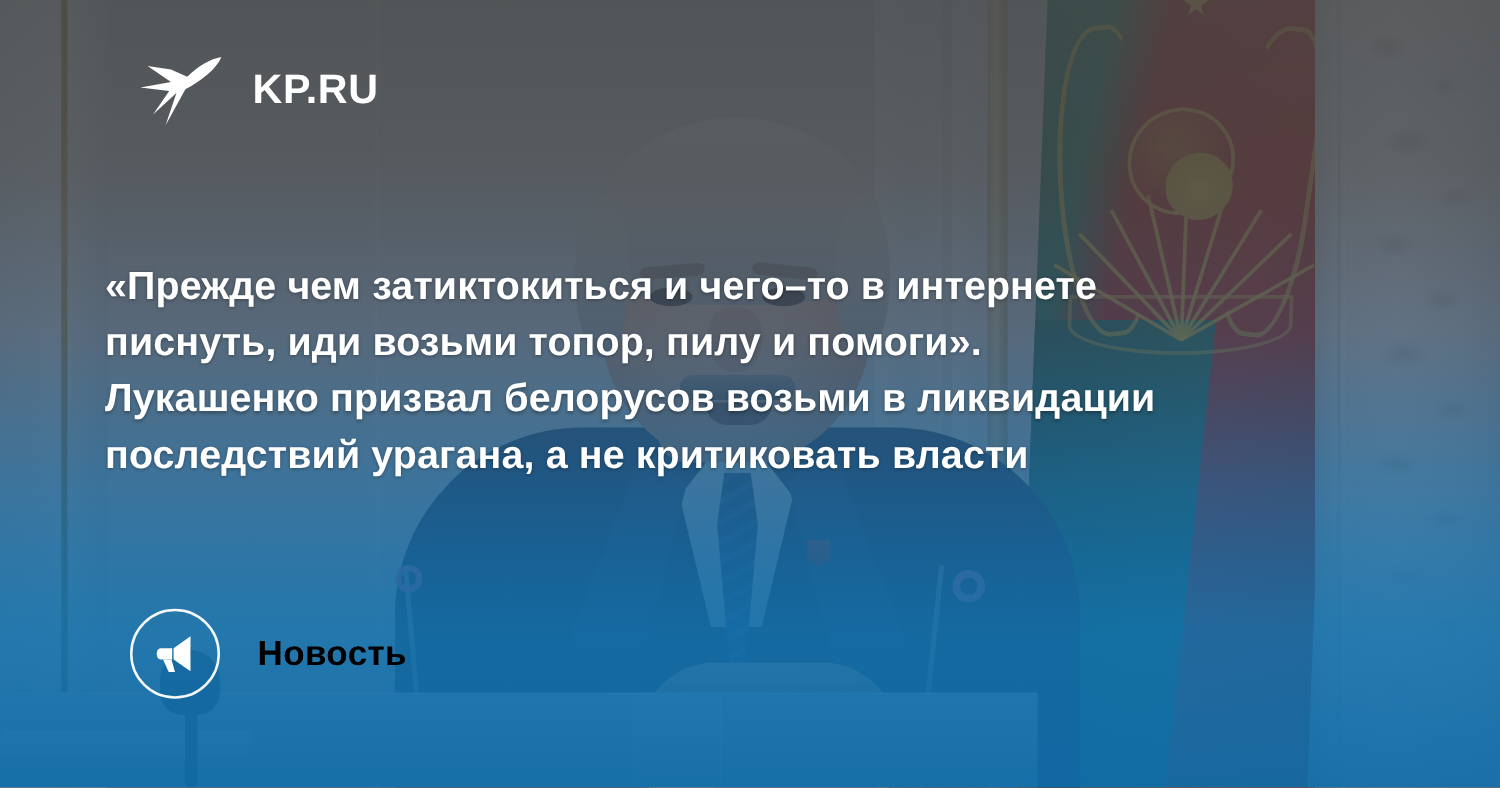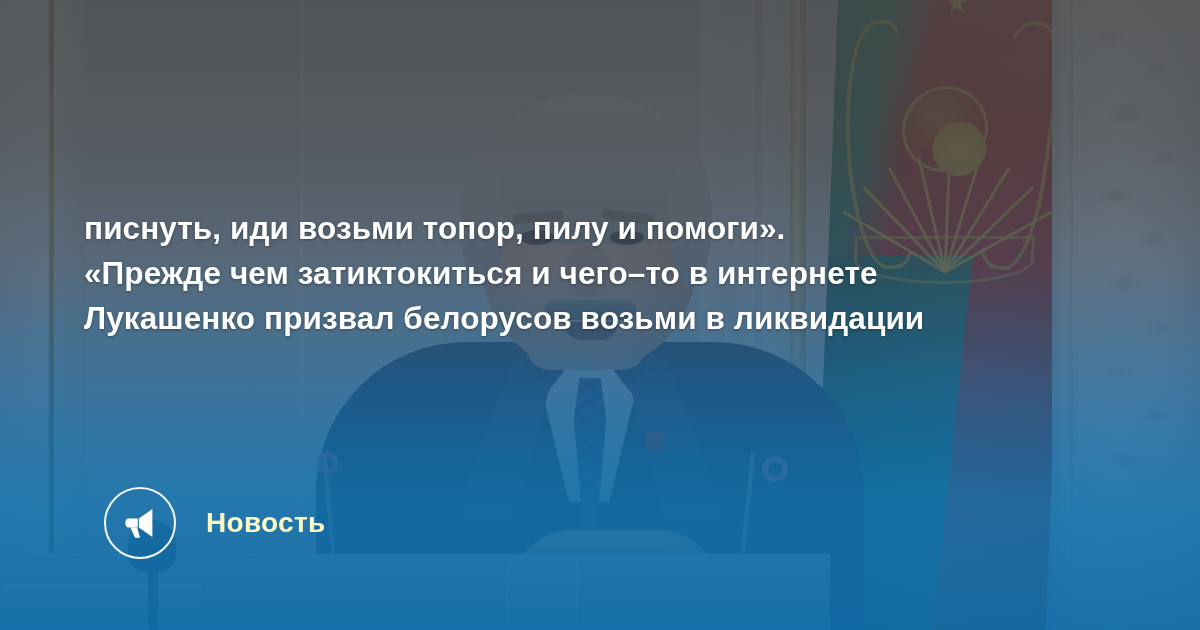--- a/index.html
+++ b/index.html
@@ -326,21 +326,21 @@
     position:absolute; left:104px; top:487px;
     display:flex; align-items:center; gap:30px;
   }
   .badge-circle {
     width:72px; height:72px; border-radius:50%;
     border:2px solid rgba(255,255,255,.95);
     display:flex; align-items:center; justify-content:center;
   }
   .megaphone { width:36px; height:36px; display:block; }
   .badge-label {
-    color:#fef9c3; font-size:28px; font-weight:700; letter-spacing:.3px;
+    color:#000000; font-size:28px; font-weight:700; letter-spacing:.3px;
   }
 </style>
 </head>
 <body>
 
 <div id="card">
 
   <div class="photo">
     <div class="wall"></div>
     <div class="seam" style="left:300px;"></div>
@@ -418,25 +418,34 @@
     <div class="mic-head-l"></div>
     <div class="glass"></div>
   </div>
 
   <div class="grade"></div>
   <div class="overlay"></div>
   <div class="overlay-veil"></div>
 
   <div class="content">
 
+    <div class="brand">
+      <span>
+        <svg class="bird" viewBox="0 0 100 100" aria-hidden="true">
+          <path fill="#ffffff" d="M96 16 C84 18 70 26 58 38 L40 30 L14 26 L40 44 L6 50 L38 54 L20 80 L46 56 L34 92 L56 52 C74 42 90 30 96 16 Z"></path>
+        </svg>
+      </span>
+      <span class="brand-text">KP.RU</span>
+    </div>
 
     <div class="headline">
+      <span class="hl-line">«Прежде чем затиктокиться и чего–то в интернете</span>
       <span class="hl-line">писнуть, иди возьми топор, пилу и помоги».</span>
-      <span class="hl-line">«Прежде чем затиктокиться и чего–то в интернете</span>
       <span class="hl-line">Лукашенко призвал белорусов возьми в ликвидации</span>
+      <span class="hl-line">последствий урагана, а не критиковать власти</span>
     </div>
 
     <div class="badge">
       <span class="badge-circle">
         <span>
           <svg class="megaphone" viewBox="0 0 64 64" aria-hidden="true">
             <path fill="#ffffff" d="M54 7 C54 7 54 57 54 57 L30 40 L30 24 Z"></path>
             <path fill="#ffffff" d="M12 24 L28 24 L28 40 L12 40 C8 40 6 37 6 32 C6 27 8 24 12 24 Z"></path>
             <path fill="#ffffff" d="M15 40 L27 40 L32 58 L23 58 Z"></path>
           </svg>

